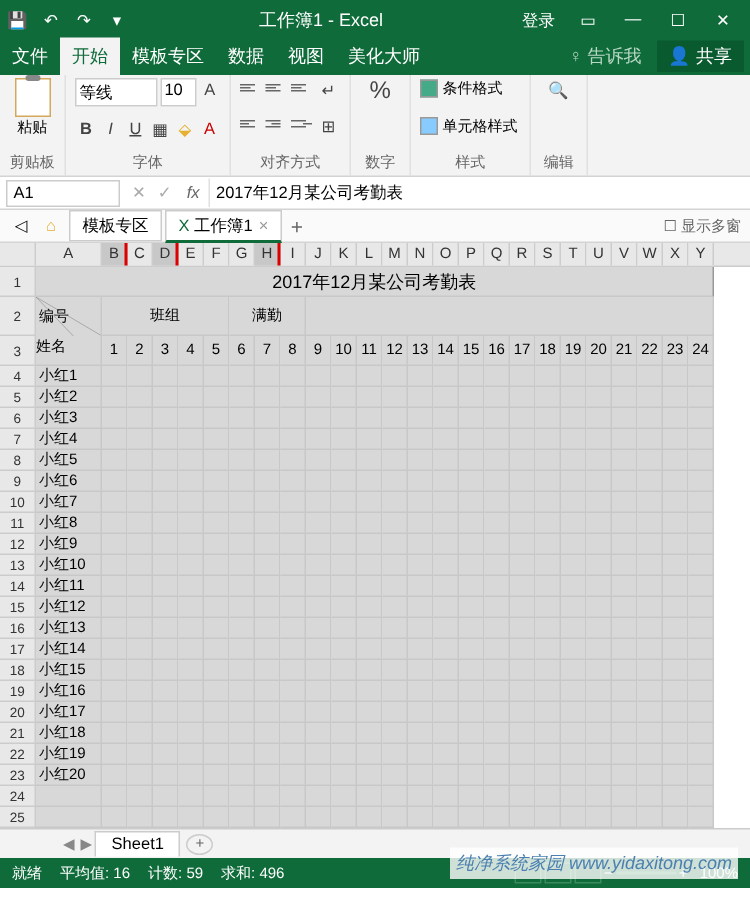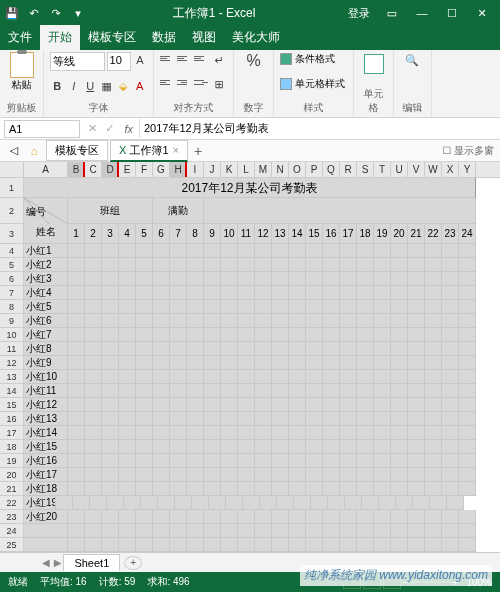--- a/index.html
+++ b/index.html
@@ -77,21 +77,21 @@
 .row { display:flex; height:14px; }
 .row.tall { height:26px; }
 .row.med { height:20px; }
 .cell { border-right:1px solid #c8c8c8; border-bottom:1px solid #c8c8c8; font-size:10px; padding:0 2px; overflow:hidden; white-space:nowrap; background:#d8d8d8; line-height:14px; }
 .row.tall .cell { line-height:26px; }
 .row.med .cell { line-height:20px; }
 .titlecell { text-align:center; font-size:12px; }
 .diag { position:relative; background:#d8d8d8; }
 .diag svg { position:absolute; top:0; left:0; }
 .diag .d1 { position:absolute; top:1px; left:2px; font-size:10px; }
-.diag .d3 { position:absolute; bottom:1px; left:12px; font-size:10px; }
+.diag .d3 { position:absolute; bottom:1px; left:0; font-size:10px; }
 .numc { text-align:center; }
 
 .sheettabs { height:20px; display:flex; align-items:center; background:#f3f3f3; border-top:1px solid #ccc; padding-left:40px; }
 .sheettabs .nav { color:#888; margin:0 2px; font-size:10px; }
 .sheettabs .stab { padding:2px 10px; background:#fff; border:1px solid #ccc; border-bottom:none; font-size:11px; }
 .sheettabs .sadd { width:18px; height:14px; border:1px solid #ccc; border-radius:50%; text-align:center; font-size:10px; margin-left:4px; color:#666; line-height:12px; }
 
 .status { height:20px; background:#0f6b3a; color:#fff; display:flex; align-items:center; padding:0 8px; font-size:10px; }
 .status .sitem { margin-right:12px; }
 .status .right { margin-left:auto; display:flex; align-items:center; gap:2px; }
@@ -120,20 +120,24 @@
   </div>
 </div>
 
 <div class="tabs">
   <div class="tab">文件</div>
   <div class="tab active">开始</div>
   <div class="tab">模板专区</div>
   <div class="tab">数据</div>
   <div class="tab">视图</div>
   <div class="tab">美化大师</div>
+  <div class="right">
+    <div class="tellme">♀ <span>告诉我</span></div>
+    <div class="share">👤 <span>共享</span></div>
+  </div>
 </div>
 
 <div class="ribbon">
   <div class="rgroup clip">
     <div class="paste">
       <div class="ico"></div>
       <div style="font-size:10px;">粘贴</div>
     </div>
     <div class="lbl">剪贴板</div>
   </div>
@@ -205,24 +209,20 @@
   <div class="rgroup styg">
     <div class="srow">
         <div class="sico" style="background:#4a8;"></div>
         <span>条件格式</span>
       </div>
     <div class="srow">
         <div class="sico" style="background:#8cf;"></div>
         <span>单元格样式</span>
       </div>
     <div class="lbl">样式</div>
-  </div>
-  <div class="rgroup celg">
-    <div class="cico"></div>
-    <div class="lbl">单元格</div>
   </div>
   <div class="rgroup edg">
     <div class="eico">🔍</div>
     <div class="lbl">编辑</div>
   </div>
 </div>
 
 <div class="fbar">
   <div class="namebox">A1</div>
   <span style="padding:0 4px;color:#aaa;">✕</span>
@@ -823,21 +823,21 @@
             <div class="cell cn" style="width: 17px;"></div>
             <div class="cell cn" style="width: 17px;"></div>
             <div class="cell cn" style="width: 17px;"></div>
             <div class="cell cn" style="width: 17px;"></div>
             <div class="cell cn" style="width: 17px;"></div>
             <div class="cell cn" style="width: 17px;"></div>
             <div class="cell cn" style="width: 17px;"></div>
             <div class="cell cn" style="width: 17px;"></div>
           </div>
           <div class="row">
-            <div class="cell cA" style="width: 32px;">小红19</div>
+            <div class="cell cA" style="width: 44px;">小红19</div>
             <div class="cell cn" style="width: 17px;"></div>
             <div class="cell cn" style="width: 17px;"></div>
             <div class="cell cn" style="width: 17px;"></div>
             <div class="cell cn" style="width: 17px;"></div>
             <div class="cell cn" style="width: 17px;"></div>
             <div class="cell cn" style="width: 17px;"></div>
             <div class="cell cn" style="width: 17px;"></div>
             <div class="cell cn" style="width: 17px;"></div>
             <div class="cell cn" style="width: 17px;"></div>
             <div class="cell cn" style="width: 17px;"></div>

